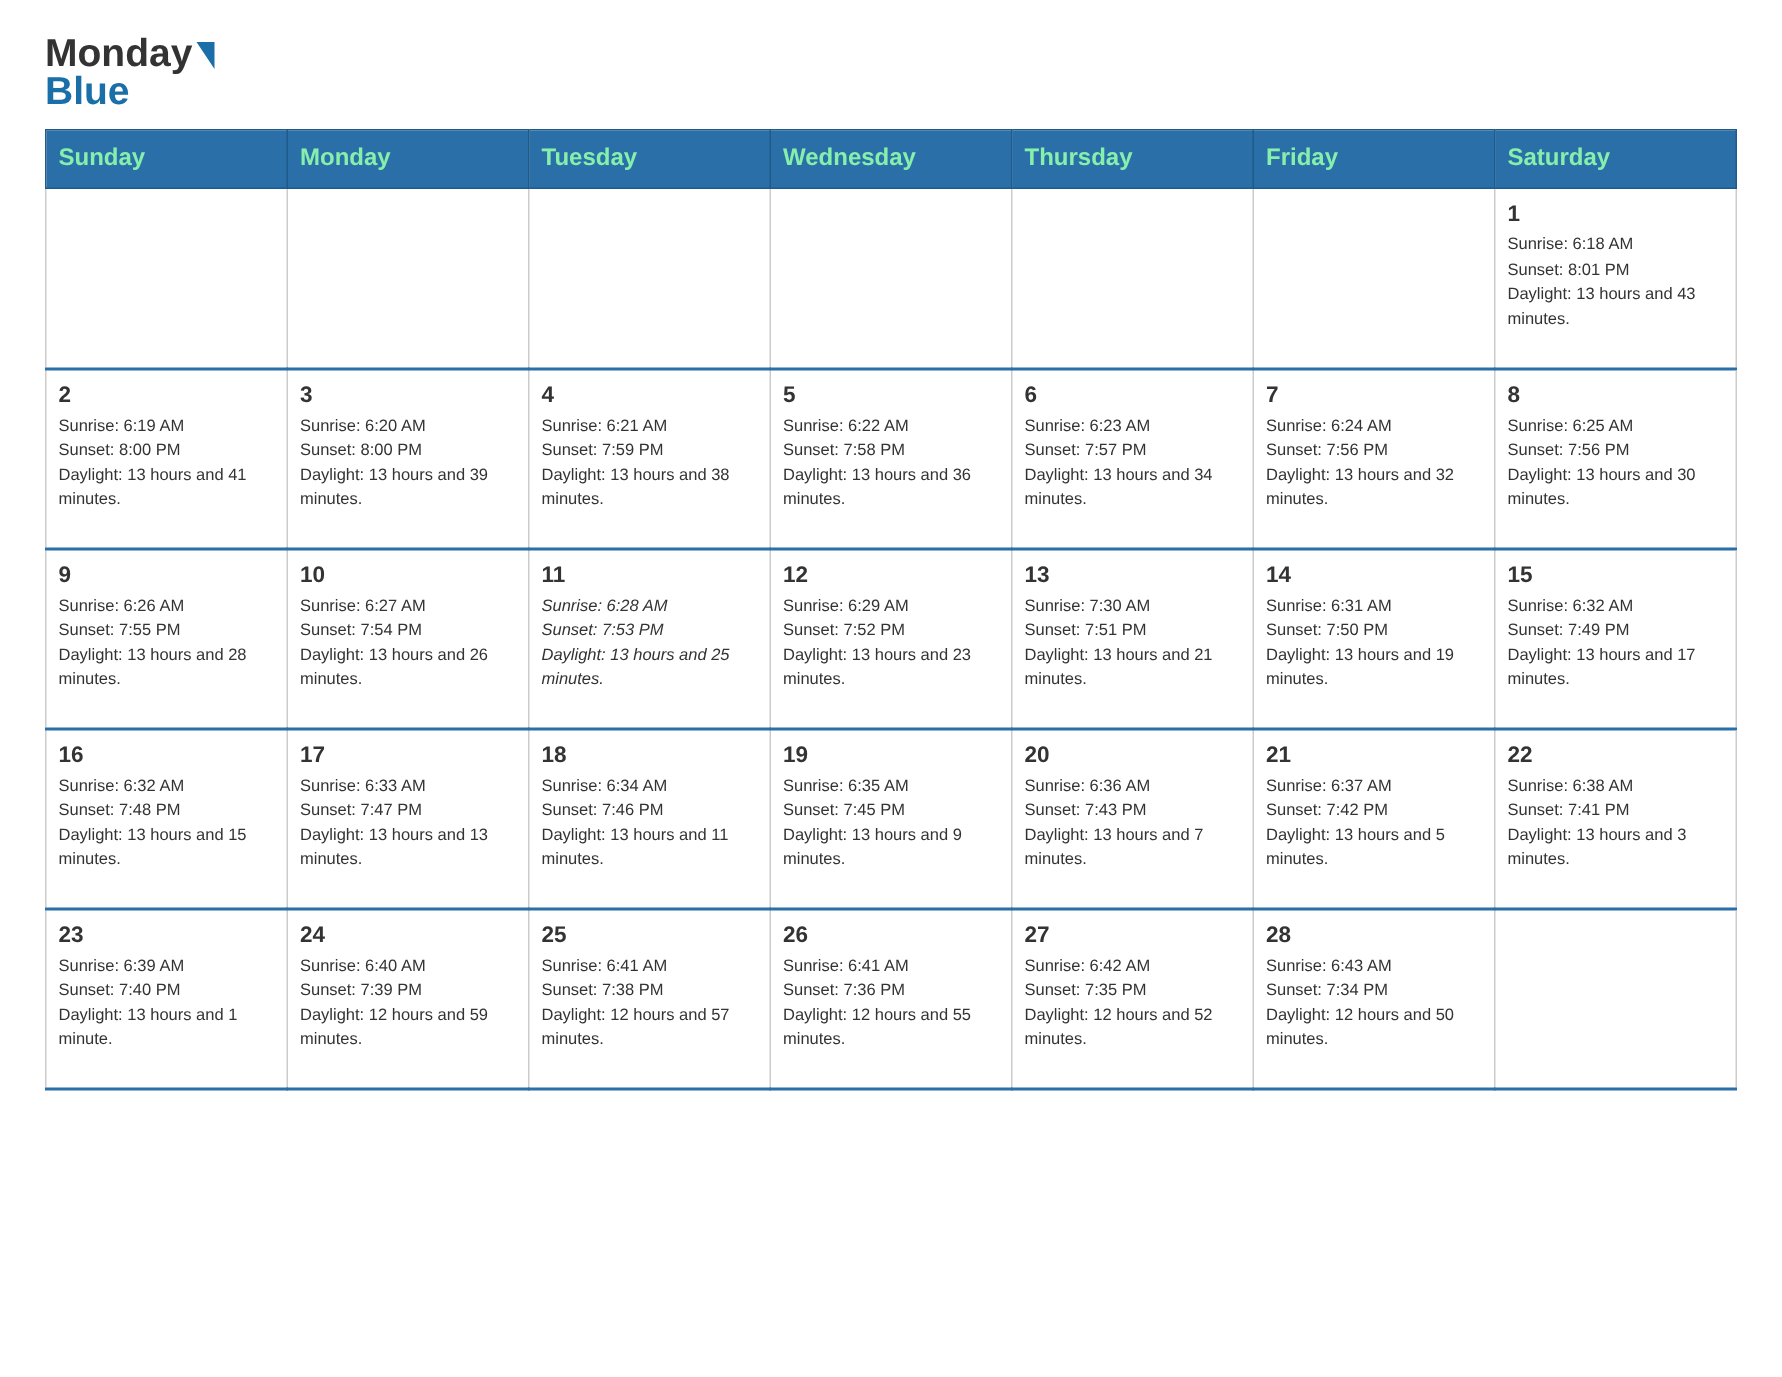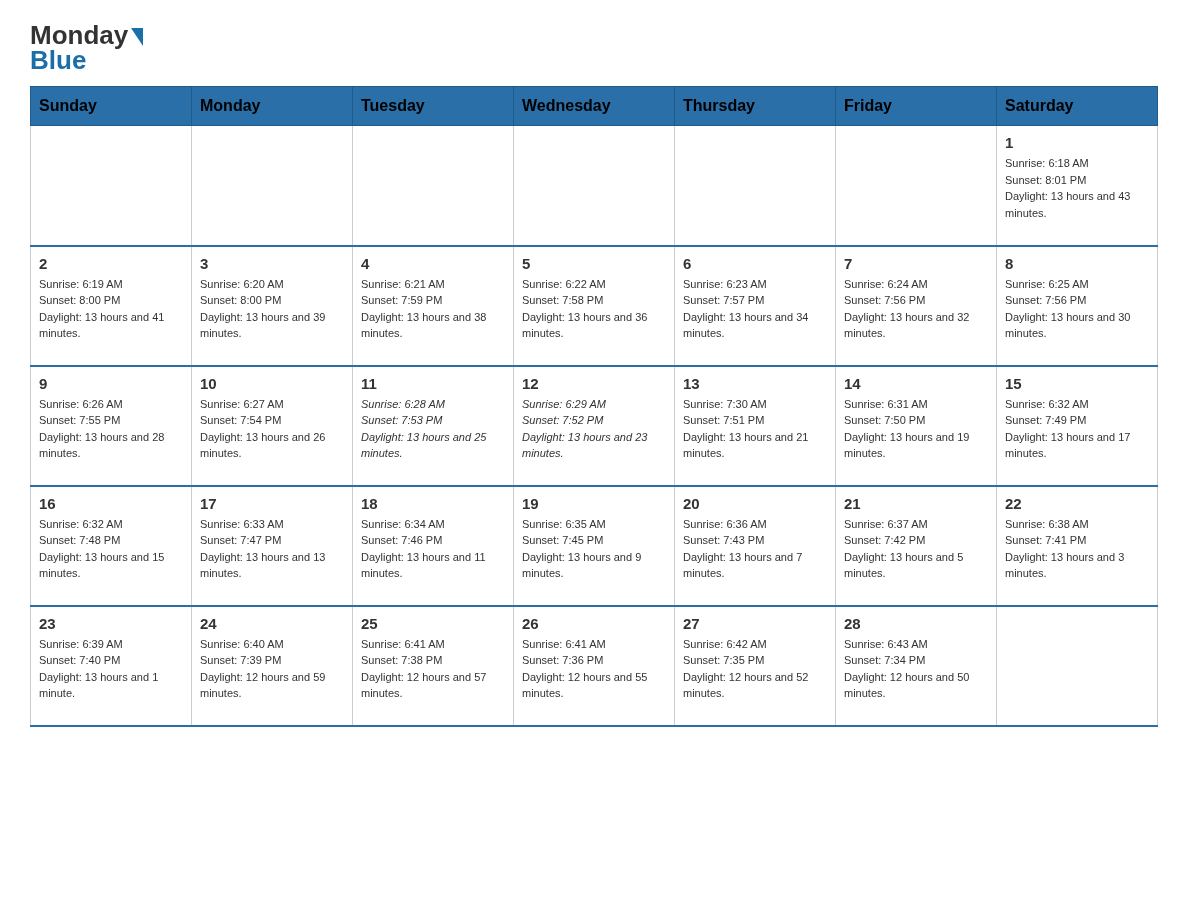--- a/index.html
+++ b/index.html
@@ -32,21 +32,21 @@
       color: #444;
       margin-top: 4px;
     }
     .calendar {
       width: 100%;
       border-collapse: collapse;
       margin-top: 10px;
     }
     .calendar thead th {
       background-color: #2a6fa8;
-      color: #000000;
+      color: #86efac;
       font-size: 16px;
       font-weight: bold;
       padding: 10px 8px;
       text-align: left;
       border: 1px solid #1e5a8a;
     }
     .calendar tbody td {
       vertical-align: top;
       padding: 8px;
       border: 1px solid #ccc;
@@ -203,21 +203,21 @@
 Daylight: 13 hours and 26 minutes.</div>
         </td>
         <td>
           <span class="day-number">11</span>
           <div class="day-info" style="white-space: pre-line; font-style: italic;">Sunrise: 6:28 AM
 Sunset: 7:53 PM
 Daylight: 13 hours and 25 minutes.</div>
         </td>
         <td>
           <span class="day-number">12</span>
-          <div class="day-info" style="white-space: pre-line; font-style: italic;">Sunrise: 6:29 AM
+          <div class="day-info" style="white-space: pre-line;">Sunrise: 6:29 AM
 Sunset: 7:52 PM
 Daylight: 13 hours and 23 minutes.</div>
         </td>
         <td>
           <span class="day-number">13</span>
           <div class="day-info" style="white-space: pre-line;">Sunrise: 7:30 AM
 Sunset: 7:51 PM
 Daylight: 13 hours and 21 minutes.</div>
         </td>
         <td>

